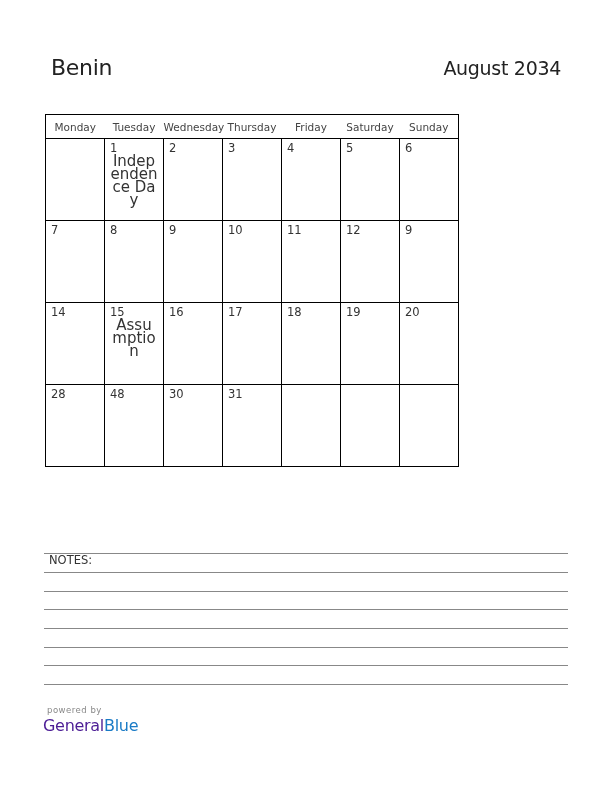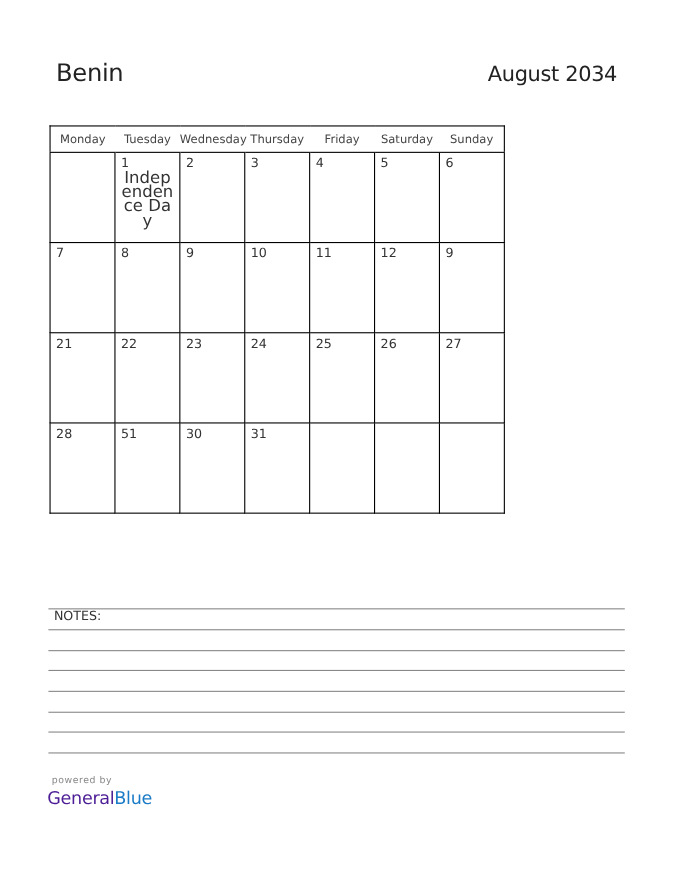--- a/index.html
+++ b/index.html
@@ -80,47 +80,48 @@
         </td>
         <td>
           <span class="dnum">12</span>
         </td>
         <td>
           <span class="dnum">9</span>
         </td>
       </tr>
       <tr>
         <td>
-          <span class="dnum">21</span>
+          <span class="dnum">14</span>
         </td>
         <td>
-          <span class="dnum">22</span>
+          <span class="dnum">15</span>
+          <span class="hol">Assumption</span>
         </td>
         <td>
-          <span class="dnum">23</span>
+          <span class="dnum">16</span>
         </td>
         <td>
-          <span class="dnum">24</span>
+          <span class="dnum">17</span>
         </td>
         <td>
-          <span class="dnum">25</span>
+          <span class="dnum">18</span>
         </td>
         <td>
-          <span class="dnum">26</span>
+          <span class="dnum">19</span>
         </td>
         <td>
-          <span class="dnum">27</span>
+          <span class="dnum">20</span>
         </td>
       </tr>
       <tr>
         <td>
           <span class="dnum">28</span>
         </td>
         <td>
-          <span class="dnum">51</span>
+          <span class="dnum">48</span>
         </td>
         <td>
           <span class="dnum">30</span>
         </td>
         <td>
           <span class="dnum">31</span>
         </td>
         <td>
           <span class="dnum"></span>
         </td>

